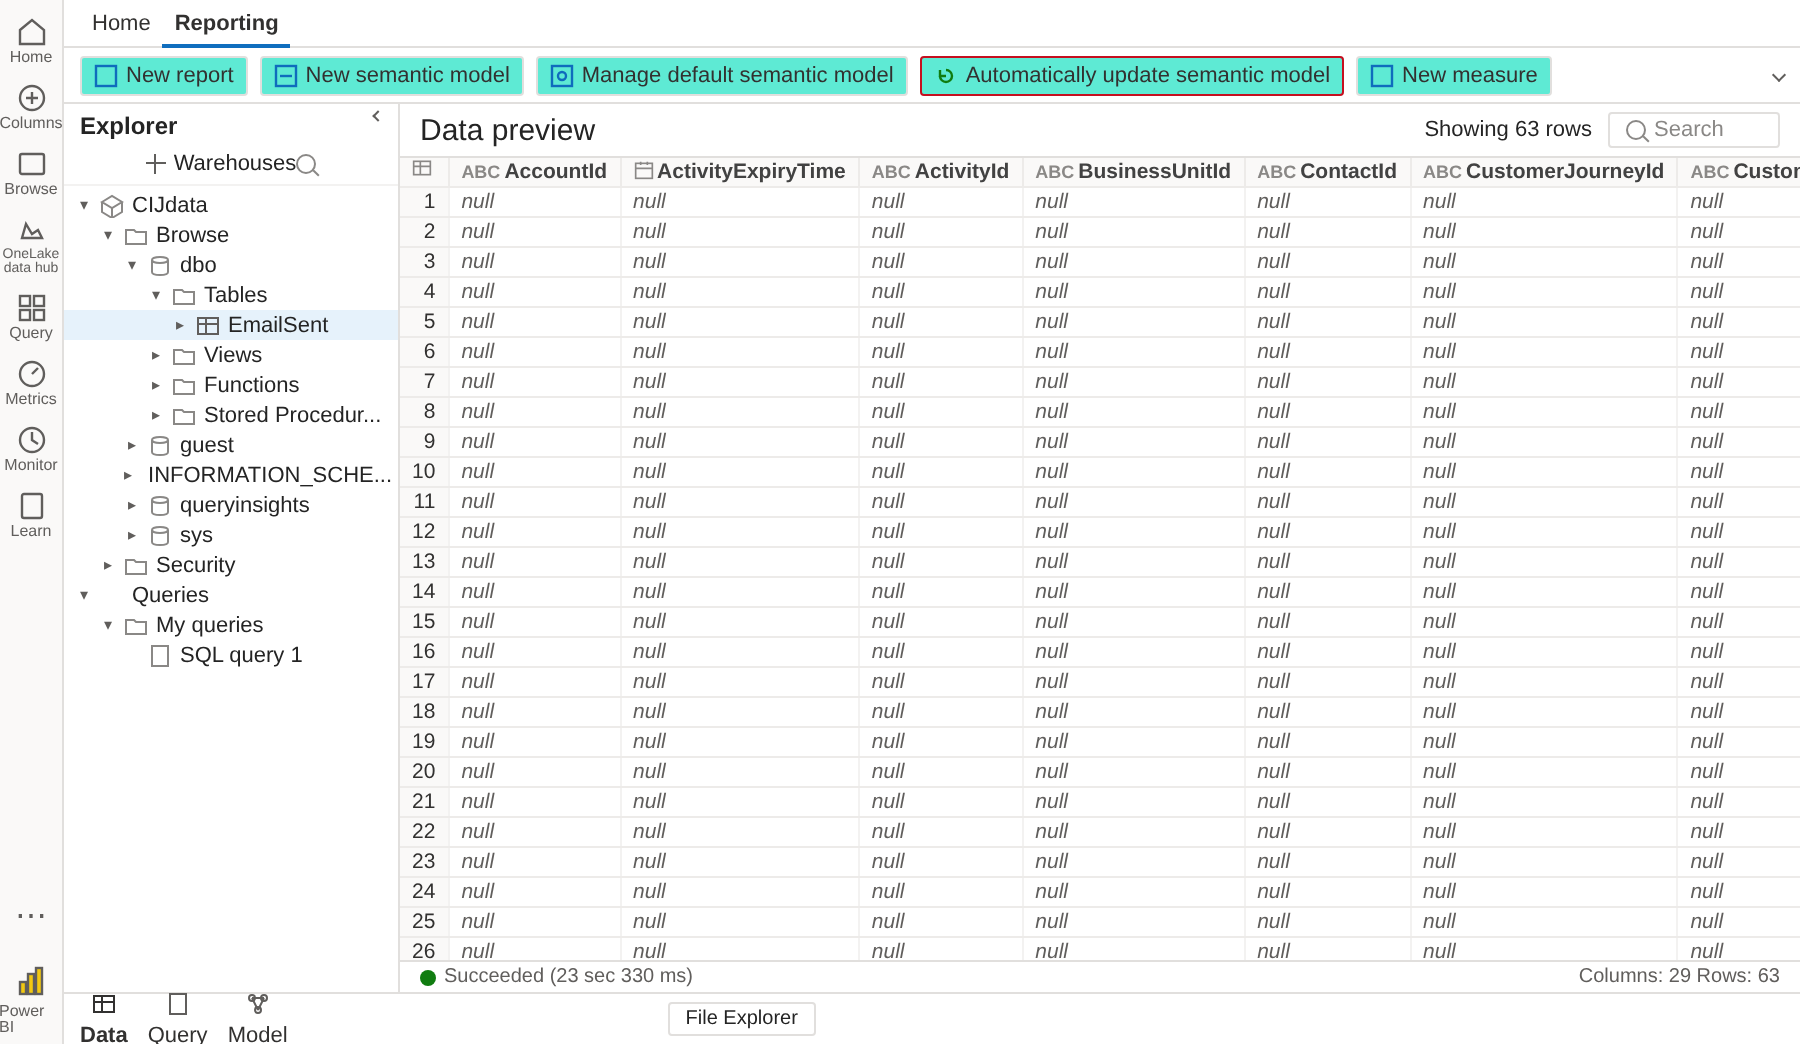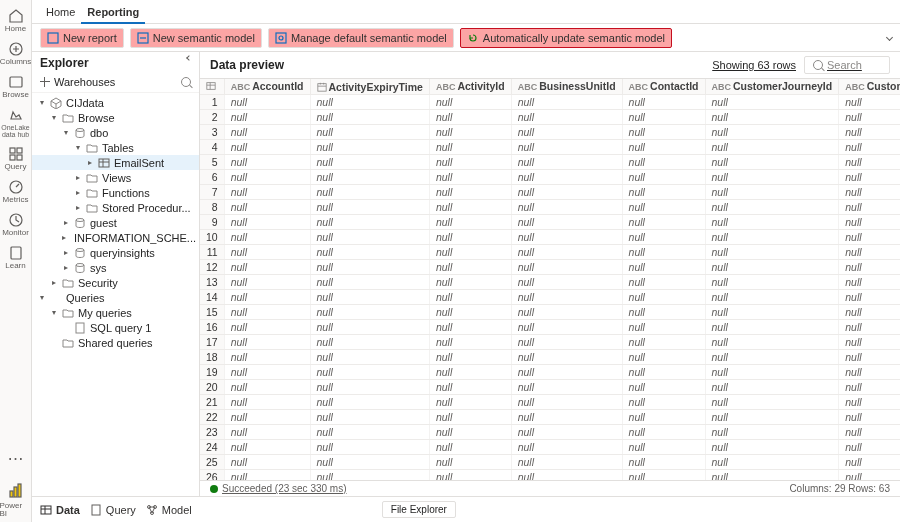--- a/index.html
+++ b/index.html
@@ -13,56 +13,56 @@
 .leftnav .dots{font-size:16px;line-height:1;color:#605e5c;margin:8px 0;}
 .leftnav .pbi{width:16px;height:16px;margin:4px 0 2px;}
 .main{flex:1;display:flex;flex-direction:column;min-width:0;}
 .topbar{height:24px;display:flex;align-items:center;padding:0 8px;position:relative;border-bottom:1px solid #e1dfdd;}
 .topbar .tab{padding:0 6px;height:24px;line-height:24px;color:#323130;cursor:pointer;}
 .topbar .tab.active{font-weight:600;border-bottom:2px solid #106ebe;}
 .topbar .endpoint{position:absolute;right:8px;top:1px;border:1px solid #c50f1f;border-radius:2px;padding:1px 16px 1px 6px;display:flex;align-items:center;gap:5px;height:18px;}
 .topbar .endpoint .cloud{width:12px;height:8px;border:1px solid #006fc7;border-radius:5px;}
 .topbar .endpoint .chev{position:absolute;right:4px;}
 .toolbar{height:28px;display:flex;align-items:center;padding:0 8px;gap:6px;border-bottom:1px solid #e1dfdd;position:relative;}
-.tbtn{display:flex;align-items:center;gap:4px;padding:2px 6px;border:1px solid #e1dfdd;border-radius:2px;height:20px;background:#fca5a5;cursor:pointer;font-size:11px;color:#323130;}
+.tbtn{display:flex;align-items:center;gap:4px;padding:2px 6px;border:1px solid #e1dfdd;border-radius:2px;height:20px;background:#5eead4;cursor:pointer;font-size:11px;color:#323130;}
 .tbtn svg{width:12px;height:12px;fill:none;stroke:#0f6cbd;stroke-width:1.2;}
 .tbtn.hl{border:1.5px solid #c50f1f;align-items:center;}
 .toolbar .more{position:absolute;right:8px;}
 .body{flex:1;display:flex;min-height:0;}
 .explorer{width:168px;border-right:1px solid #e1dfdd;display:flex;flex-direction:column;overflow:hidden;}
 .ex-header{display:flex;align-items:flex-start;justify-content:space-between;padding:4px 8px;font-weight:600;font-size:12px;}
-.ex-wh{display:flex;align-items:center;justify-content:space-between;padding:2px 8px 4px 8px;border-bottom:1px solid #f3f2f1;}
+.ex-wh{display:flex;align-items:center;justify-content:center;padding:2px 8px 4px 8px;border-bottom:1px solid #f3f2f1;}
 .tree{flex:1;overflow:auto;padding:2px 0;}
 .node{display:flex;align-items:center;gap:4px;padding:1.5px 4px 1.5px 0;white-space:nowrap;cursor:pointer;font-size:11px;}
 .node .arrow{width:8px;color:#605e5c;font-size:8px;display:inline-block;text-align:center;}
 .node .ic{width:12px;height:12px;display:inline-block;}
 .node.sel{background:#e6f2fb;position:relative;}
 .node.sel::before{content:"";position:absolute;left:-2px;top:0;bottom:0;width:2px;background:#0f6cbd;}
 .folder{stroke:#8a8886;fill:none;stroke-width:1;}
 .db{stroke:#8a8886;fill:none;stroke-width:1;}
 .cube{stroke:#8a8886;fill:none;stroke-width:1;}
 .table-ic{stroke:#605e5c;fill:none;stroke-width:1;}
 .preview{flex:1;display:flex;flex-direction:column;min-width:0;}
 .pv-head{display:flex;align-items:center;justify-content:space-between;padding:4px 10px;}
-.pv-head .title{font-weight:700;font-size:12px;}
-.pv-head .right{display:flex;align-items:center;gap:8px;text-decoration:underline;}
+.pv-head .title{font-weight:400;font-size:15px;}
+.pv-head .right{display:flex;align-items:center;gap:8px;}
 .searchbox{display:flex;align-items:center;gap:4px;border:1px solid #e1dfdd;border-radius:2px;padding:1px 8px;width:86px;height:18px;color:#8a8886;}
 .grid{flex:1;overflow:auto;border-top:1px solid #e1dfdd;font-size:10.5px;}
 table{border-collapse:collapse;width:100%;}
 th,td{border-bottom:1px solid #edebe9;padding:0 6px;height:14px;line-height:14px;text-align:left;white-space:nowrap;}
 th{background:#faf9f8;position:sticky;top:0;font-weight:700;color:#424242;border-right:1px solid #edebe9;}
 th .typ{color:#8a8886;font-size:9px;margin-right:2px;}
 td{border-right:1px solid #f3f2f1;color:#605e5c;font-style:italic;}
 td.rownum{font-style:normal;color:#323130;background:#faf9f8;width:24px;text-align:right;}
 th.rownum{width:24px;}
 .status{height:16px;display:flex;align-items:center;justify-content:space-between;padding:0 10px;font-size:10px;color:#605e5c;border-top:1px solid #e1dfdd;}
-.status .ok{display:flex;align-items:center;gap:4px;text-decoration:underline;}
+.status .ok{display:flex;align-items:center;gap:4px;}
 .status .ok .dot{width:8px;height:8px;border-radius:50%;background:#107c10;}
 .footer{height:26px;border-top:1px solid #e1dfdd;display:flex;align-items:center;padding:0 8px;gap:10px;}
-.footer .ftab{display:flex;align-items:center;gap:4px;cursor:pointer;color:#323130;}
+.footer .ftab{display:flex;align-items:center;gap:4px;cursor:pointer;color:#323130;flex-direction:column;}
 .footer .ftab.active{font-weight:600;}
 .footer .center{margin-left:180px;border:1px solid #e1dfdd;border-radius:2px;padding:2px 8px;font-size:10px;}
 .chev{display:inline-block;border:solid #605e5c;border-width:0 1px 1px 0;padding:2px;}
 .chev.d{transform:rotate(45deg);}
 .chev.l{transform:rotate(135deg);}
 .plus{position:relative;width:10px;height:10px;}
 .plus::before,.plus::after{content:"";position:absolute;background:#605e5c;}
 .plus::before{left:4px;top:0;width:1px;height:10px;}
 .plus::after{top:4px;left:0;height:1px;width:10px;}
 .mag{width:10px;height:10px;border:1px solid #8a8886;border-radius:50%;position:relative;}
@@ -168,20 +168,26 @@
           </svg>
           <span>Manage default semantic model</span>
         </button>
       <button class="tbtn hl">
           <svg viewBox="0 0 12 12">
             <path d="M3 6a3 3 0 1 0 3-3" stroke="#107c10"></path>
             <path d="M3 3v3h3" stroke="#107c10"></path>
           </svg>
           <span>Automatically update semantic model</span>
         </button>
+      <button class="tbtn">
+          <svg viewBox="0 0 12 12">
+            <rect x="1" y="1" width="10" height="10"></rect>
+          </svg>
+          <span>New measure</span>
+        </button>
       <span class="more chev d"></span>
     </div>
 
     <div class="body">
 
       <div class="explorer">
         <div class="ex-header">
           <span>Explorer</span>
           <span class="chev l" style="padding:1.5px"></span>
         </div>
@@ -300,26 +306,20 @@
               <svg class="ic folder" viewBox="0 0 12 12">
                 <path d="M1 3h4l1 1h5v6H1z"></path>
               </svg>
               <span>My queries</span>
             </div>
           <div class="node" style="padding-left:42px">
               <svg class="ic" viewBox="0 0 12 12" style="stroke:#8a8886;fill:none">
                 <rect x="2" y="1" width="8" height="10"></rect>
               </svg>
               <span>SQL query 1</span>
-            </div>
-          <div class="node" style="padding-left:30px">
-              <svg class="ic folder" viewBox="0 0 12 12">
-                <path d="M1 3h4l1 1h5v6H1z"></path>
-              </svg>
-              <span>Shared queries</span>
             </div>
         </div>
       </div>
 
       <div class="preview">
         <div class="pv-head">
           <span class="title">Data preview</span>
           <div class="right">
             <span>Showing 63 rows</span>
             <div class="searchbox">

